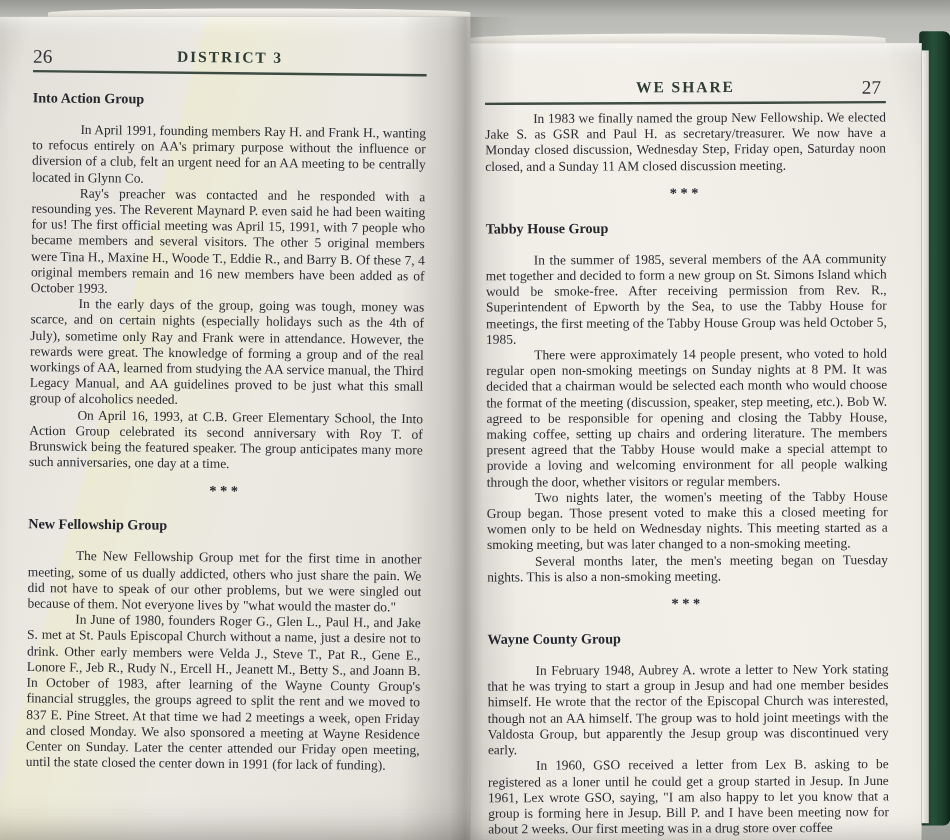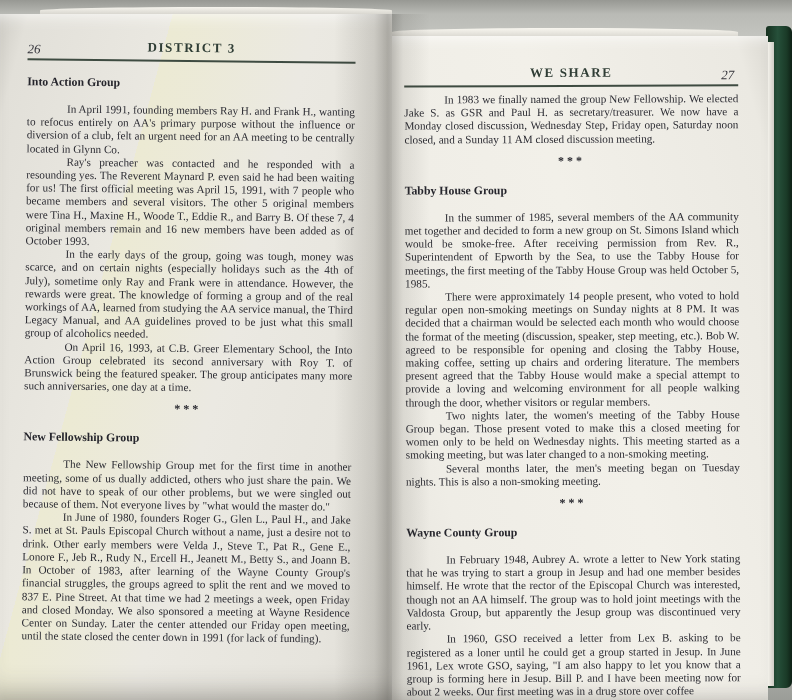--- a/index.html
+++ b/index.html
@@ -55,21 +55,21 @@
     border-bottom:2px solid #3e4b41;
     padding-bottom:3px;margin-bottom:6px;
     height:17px;
   }
   .running-title{
     display:block;text-align:center;
     font-weight:bold;font-size:13px;letter-spacing:1.6px;color:#2f3d35;
   }
   .pagenum{
     position:absolute;bottom:1px;
-    font-size:13px;color:#33333a;font-style:italic;
+    font-size:16px;color:#33333a;
   }
   .pagenum.pn-left{left:0;}
   .pagenum.pn-right{right:4px;text-align:center;}
   .section-heading{
     font-weight:bold;font-size:11.8px;
     margin:14px 0 13px;color:#26262d;
   }
   .body-para{
     margin:0;
     font-size:11.2px;line-height:13.2px;

